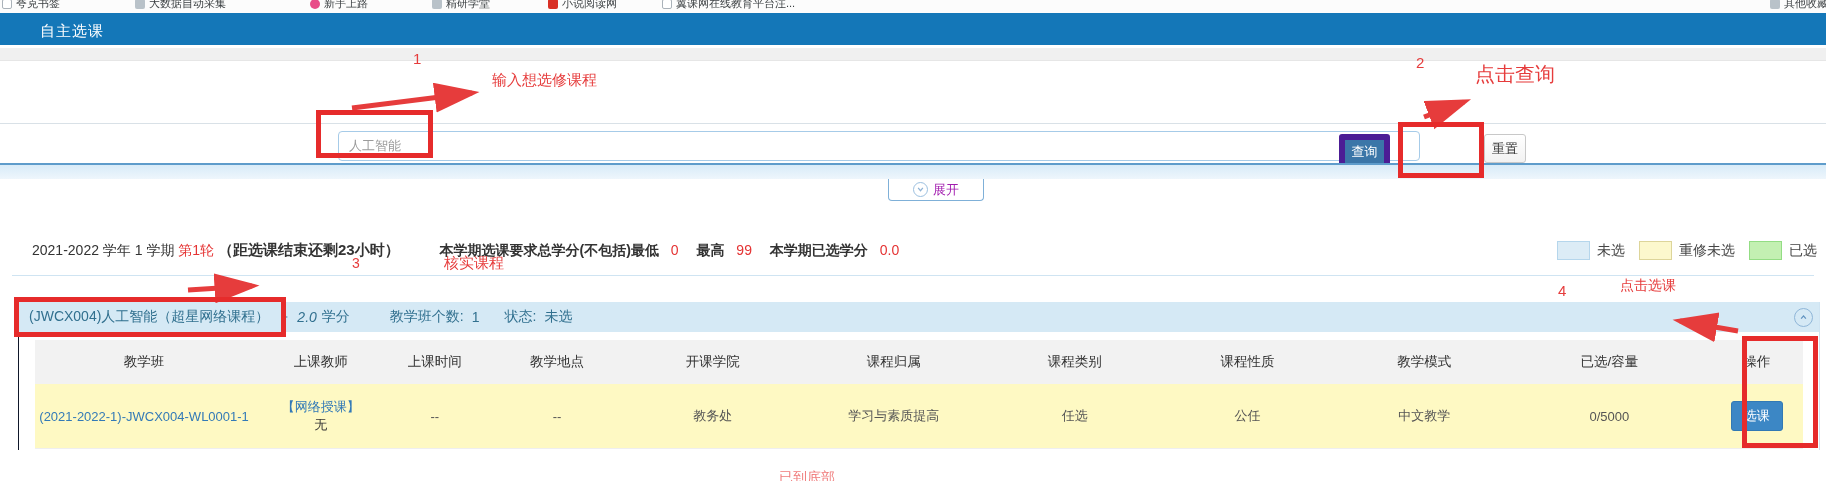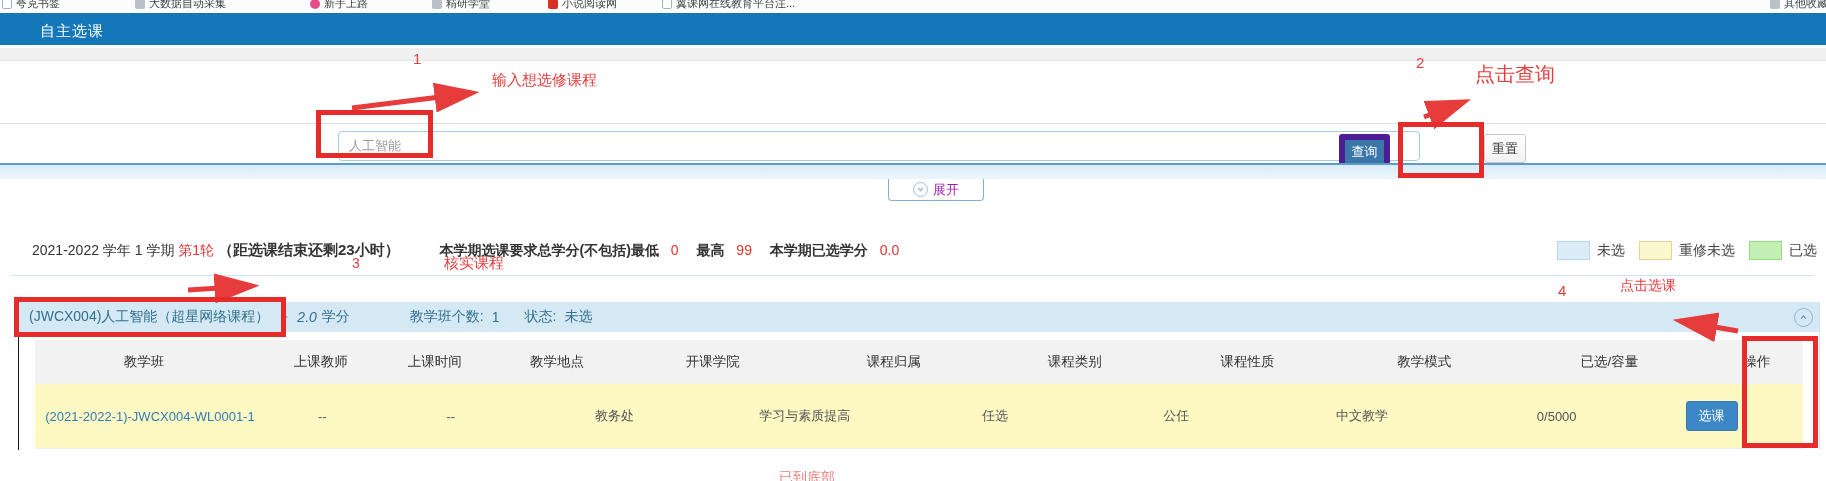--- a/index.html
+++ b/index.html
@@ -46,21 +46,21 @@
   .sw.selected{background:#c3f0b2;border:1px solid #93dd84;}
   #legend .lab{margin:0 14px 0 7px;}
   #legend .lab:last-child{margin-right:0;}
   
   #course-panel{position:absolute;left:18px;top:302px;width:1800px;height:148px;border-left:1px solid #0f172a;border-right:1px solid #cfe4f2;}
   #course-band{position:relative;height:30px;background:#d5e9f5;display:flex;align-items:center;font-size:14px;color:#31708f;white-space:nowrap;}
   #course-band .t{margin-left:10px;}
   #course-band .dash{margin-left:8px;}
   #course-band .cred{margin-left:6px;font-style:italic;}
   #course-band .unit{margin-left:5px;}
-  #course-band .lbl1{margin-left:60px;}
+  #course-band .lbl1{margin-left:40px;}
   #course-band .val{margin-left:8px;}
   #course-band .lbl2{margin-left:25px;}
   #collapse-icon{position:absolute;right:6px;top:6px;width:17px;height:17px;border:1px solid #8fb6d8;border-radius:50%;display:flex;align-items:center;justify-content:center;cursor:pointer;background:transparent;}
   
   #table-wrap{margin:8px 16px 0 16px;}
   .tr{display:flex;width:100%;gap:9px;}
   #table-header{height:44px;background:#f2f2f2;align-items:center;font-size:13.5px;color:#333;}
   #table-row{height:64px;align-items:center;font-size:13px;color:#555;border-bottom:1px solid #efefef;background:#fef9c3;}
   .td{text-align:center;overflow:hidden;white-space:nowrap;}
   .c1{width:13%}.c2{width:7%}.c3{width:5.5%}.c4{width:8%}.c5{width:9.5%}
@@ -190,20 +190,24 @@
       <div class="td c5">开课学院</div>
       <div class="td c6">课程归属</div>
       <div class="td c7">课程类别</div>
       <div class="td c8">课程性质</div>
       <div class="td c9">教学模式</div>
       <div class="td c10">已选/容量</div>
       <div class="td c11">操作</div>
     </div>
     <div class="tr" id="table-row">
       <div class="td c1"><a id="class-link">(2021-2022-1)-JWCX004-WL0001-1</a></div>
+      <div class="td c2">
+        <div class="tag-line">【网络授课】</div>
+        <div class="name-line">无</div>
+      </div>
       <div class="td c3">--</div>
       <div class="td c4">--</div>
       <div class="td c5">教务处</div>
       <div class="td c6">学习与素质提高</div>
       <div class="td c7">任选</div>
       <div class="td c8">公任</div>
       <div class="td c9">中文教学</div>
       <div class="td c10">0/5000</div>
       <div class="td c11"><button id="select-course-button">选课</button></div>
     </div>

